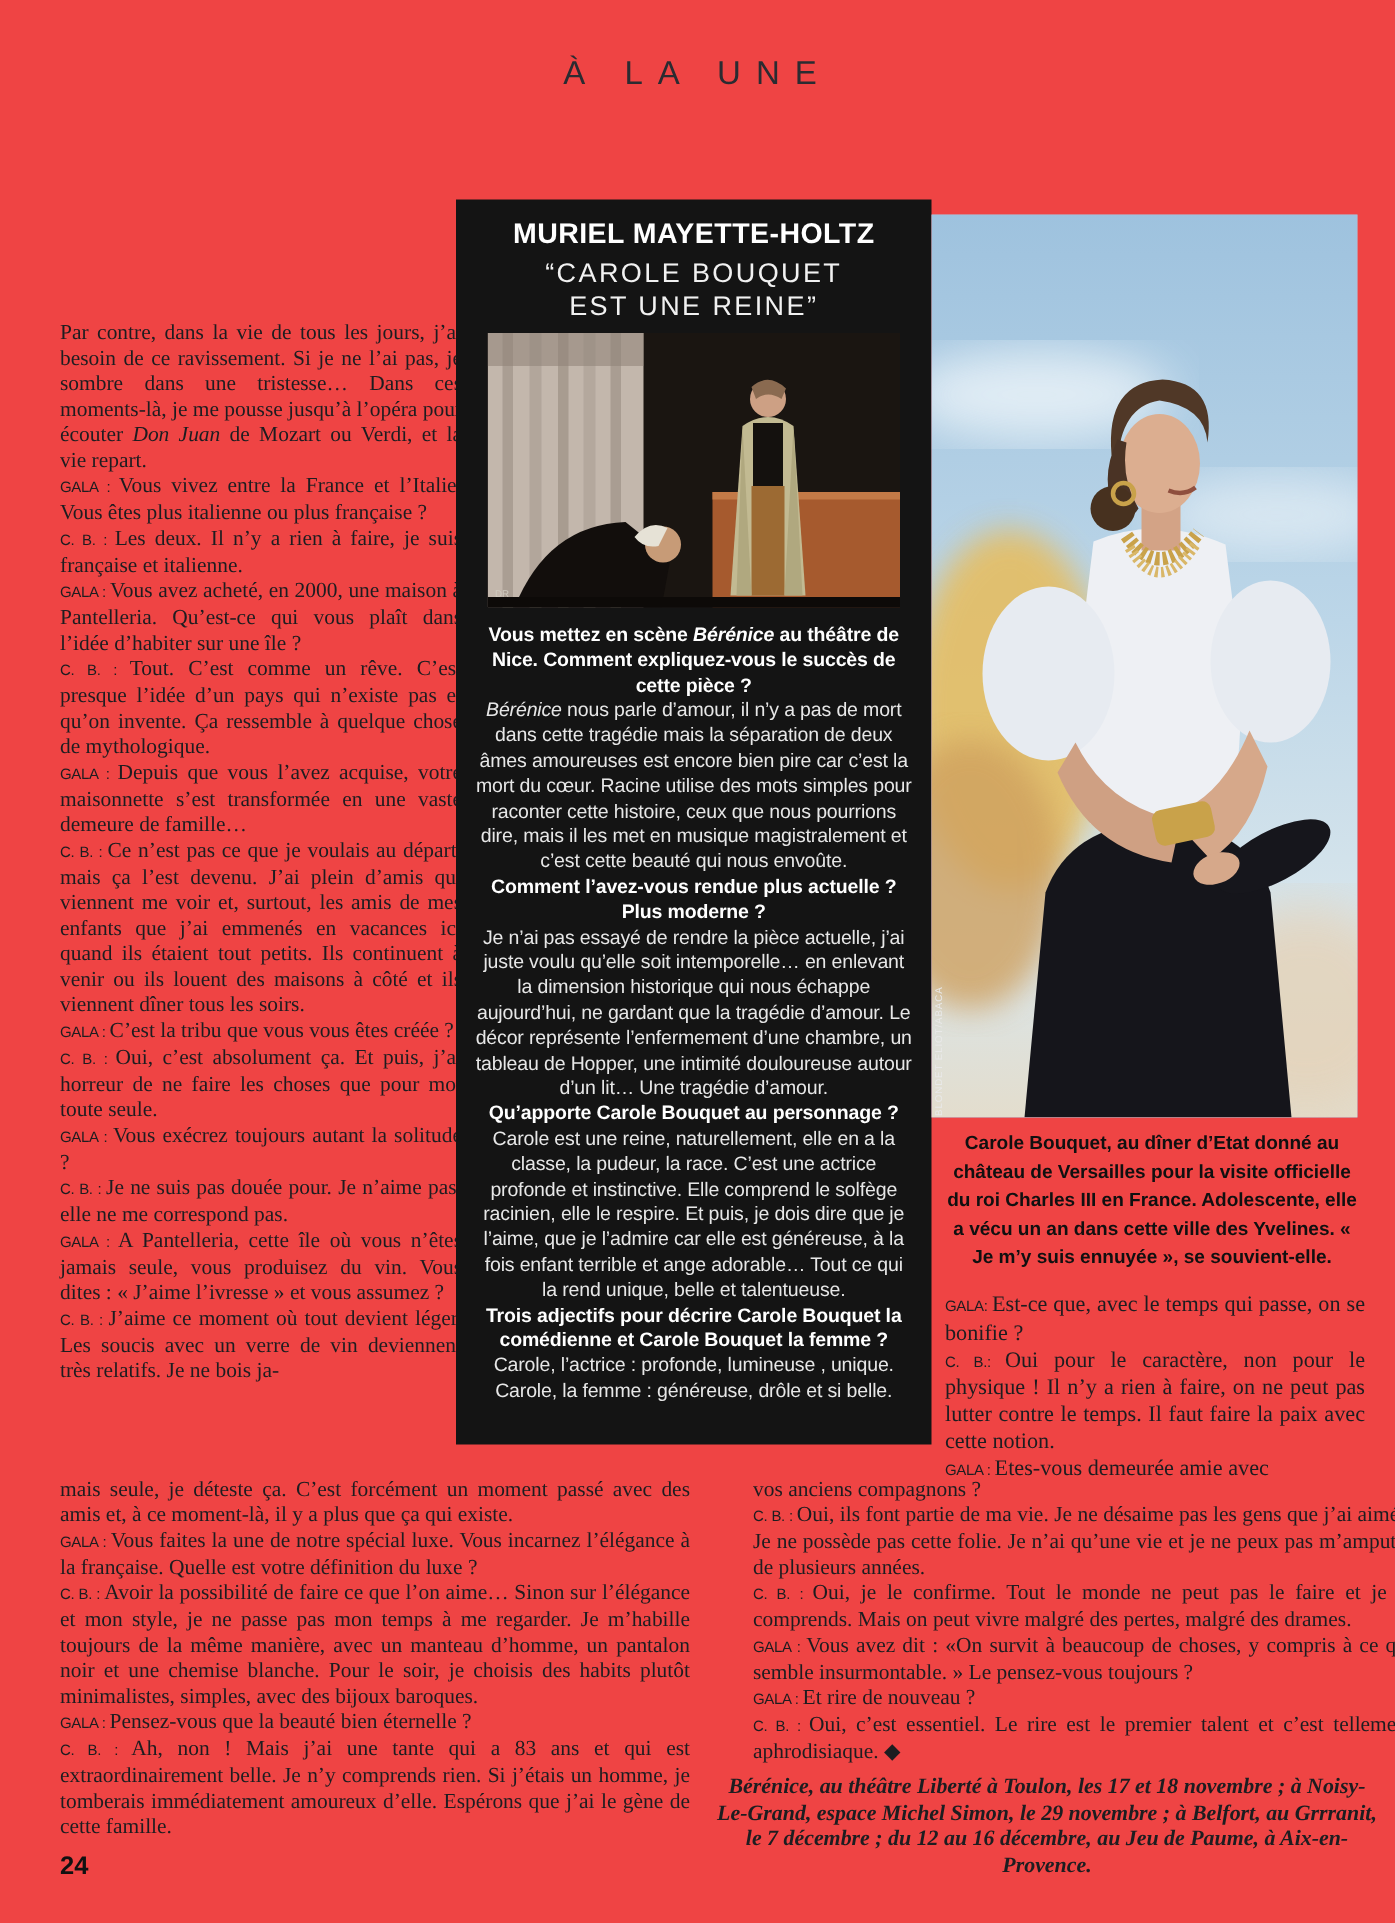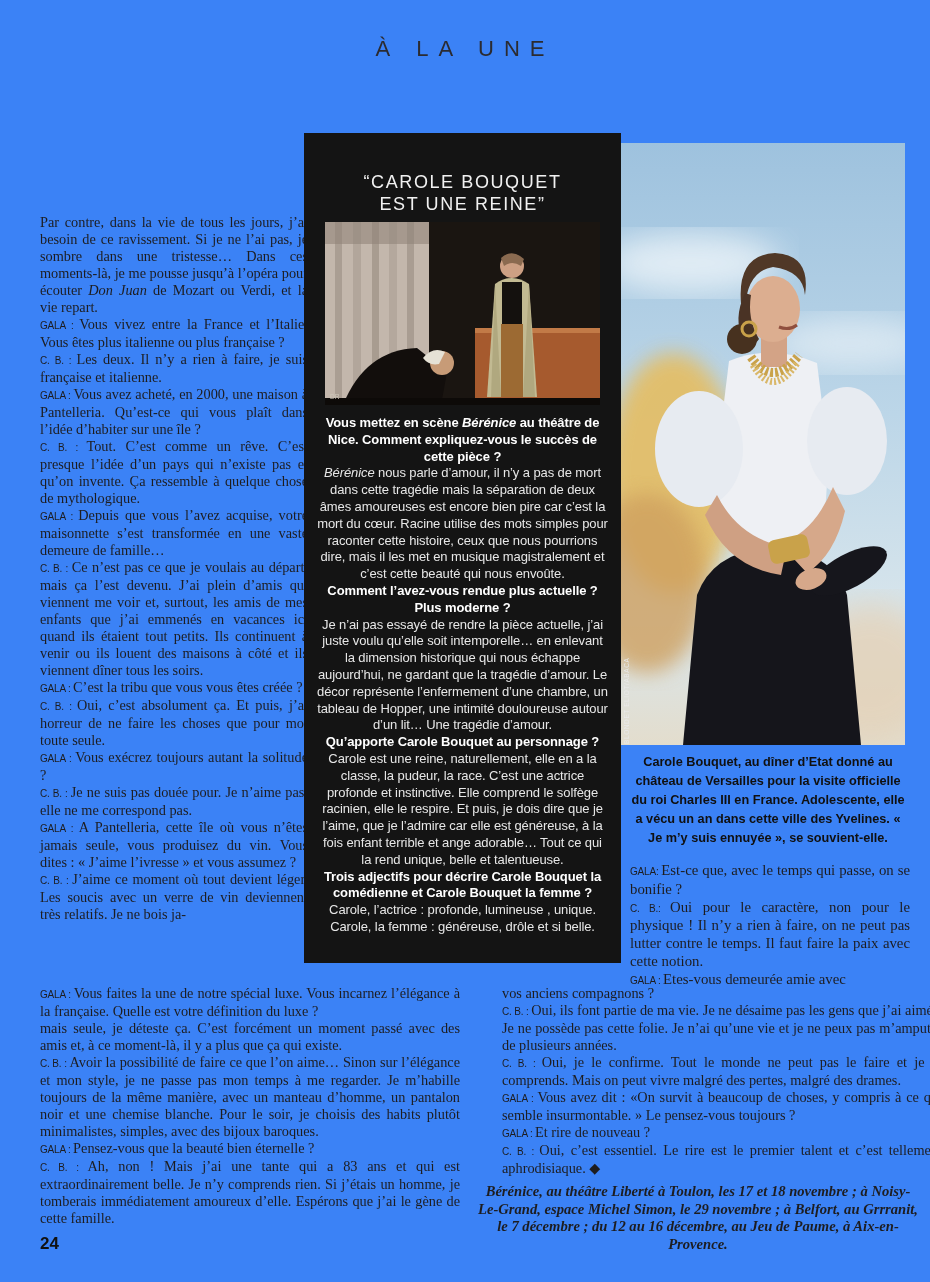--- a/index.html
+++ b/index.html
@@ -1,18 +1,18 @@
 <!DOCTYPE html>
 <html lang="fr"><head>
 <meta charset="utf-8">
 <style>
   html,body { margin:0; padding:0; background:#e8e8e8; }
   .page {
     position:relative; width:930px; height:1282px; margin:0 auto;
-    background:#3b82f6; overflow:hidden;
+    background:#ef4444; overflow:hidden;
     font-family:"Liberation Serif", serif; color:#1d1d20;
   }
 
   
   .section-title {
     position:absolute; top:36px; left:0; width:100%;
     text-align:center;
     font-family:"Liberation Sans", sans-serif;
     font-size:22px; font-weight:400; letter-spacing:10px;
     color:#2b2b31;
@@ -110,20 +110,21 @@
       <p><span class="lbl">C. B. : </span><span>Ce n’est pas ce que je voulais au départ, mais ça l’est devenu. J’ai plein d’amis qui viennent me voir et, surtout, les amis de mes enfants que j’ai emmenés en vacances ici quand ils étaient tout petits. Ils continuent à venir ou ils louent des maisons à côté et ils viennent dîner tous les soirs.</span></p>
       <p><span class="lbl">GALA : </span><span>C’est la tribu que vous vous êtes créée ?</span></p>
       <p><span class="lbl">C. B. : </span><span>Oui, c’est absolument ça. Et puis, j’ai horreur de ne faire les choses que pour moi toute seule.</span></p>
       <p><span class="lbl">GALA : </span><span>Vous exécrez toujours autant la solitude ?</span></p>
       <p><span class="lbl">C. B. : </span><span>Je ne suis pas douée pour. Je n’aime pas, elle ne me correspond pas.</span></p>
       <p><span class="lbl">GALA : </span><span>A Pantelleria, cette île où vous n’êtes jamais seule, vous produisez du vin. Vous dites : « J’aime l’ivresse » et vous assumez ?</span></p>
       <p><span class="lbl">C. B. : </span><span>J’aime ce moment où tout devient léger. Les soucis avec un verre de vin deviennent très relatifs. Je ne bois ja-</span></p>
     </div>
 
   <div class="black-box">
+    <div class="box-kicker">MURIEL MAYETTE-HOLTZ</div>
     <div class="box-quote">
       <div>“CAROLE BOUQUET</div>
       <div>EST UNE REINE”</div>
     </div>
 
     <div class="stage-photo">
       <svg width="275" height="183" viewBox="0 0 275 183">
         <rect x="0" y="0" width="275" height="183" fill="#1a1511"></rect>
 
         <g>
@@ -235,22 +236,22 @@
 
   <div class="caption">Carole Bouquet, au dîner d’Etat donné au château de Versailles pour la visite officielle du roi Charles III en France. Adolescente, elle a vécu un an dans cette ville des Yvelines. « Je m’y suis ennuyée », se souvient-elle.</div>
 
   <div id="col-right" class="col">
       <p><span class="lbl">GALA: </span><span>Est-ce que, avec le temps qui passe, on se bonifie ?</span></p>
       <p><span class="lbl">C. B.: </span><span>Oui pour le caractère, non pour le physique ! Il n’y a rien à faire, on ne peut pas lutter contre le temps. Il faut faire la paix avec cette notion.</span></p>
       <p><span class="lbl">GALA : </span><span>Etes-vous demeurée amie avec</span></p>
     </div>
 
   <div id="col-bottom-left" class="col">
+      <p><span>mais seule, je déteste ça. C’est forcément un moment passé avec des amis et, à ce moment-là, il y a plus que ça qui existe.</span></p>
       <p><span class="lbl">GALA : </span><span>Vous faites la une de notre spécial luxe. Vous incarnez l’élégance à la française. Quelle est votre définition du luxe ?</span></p>
-      <p><span>mais seule, je déteste ça. C’est forcément un moment passé avec des amis et, à ce moment-là, il y a plus que ça qui existe.</span></p>
       <p><span class="lbl">C. B. : </span><span>Avoir la possibilité de faire ce que l’on aime… Sinon sur l’élégance et mon style, je ne passe pas mon temps à me regarder. Je m’habille toujours de la même manière, avec un manteau d’homme, un pantalon noir et une chemise blanche. Pour le soir, je choisis des habits plutôt minimalistes, simples, avec des bijoux baroques.</span></p>
       <p><span class="lbl">GALA : </span><span>Pensez-vous que la beauté bien éternelle ?</span></p>
       <p><span class="lbl">C. B. : </span><span>Ah, non ! Mais j’ai une tante qui a 83 ans et qui est extraordinairement belle. Je n’y comprends rien. Si j’étais un homme, je tomberais immédiatement amoureux d’elle. Espérons que j’ai le gène de cette famille.</span></p>
     </div>
   <div id="col-bottom-right" class="col">
       <p><span>vos anciens compagnons ?</span></p>
       <p><span class="lbl">C. B. : </span><span>Oui, ils font partie de ma vie. Je ne désaime pas les gens que j’ai aimés. Je ne possède pas cette folie. Je n’ai qu’une vie et je ne peux pas m’amputer de plusieurs années.</span></p>
       <p><span class="lbl">C. B. : </span><span>Oui, je le confirme. Tout le monde ne peut pas le faire et je le comprends. Mais on peut vivre malgré des pertes, malgré des drames.</span></p>
       <p><span class="lbl">GALA : </span><span>Vous avez dit : «On survit à beaucoup de choses, y compris à ce qui semble insurmontable. » Le pensez-vous toujours ?</span></p>
       <p><span class="lbl">GALA : </span><span>Et rire de nouveau ?</span></p>

